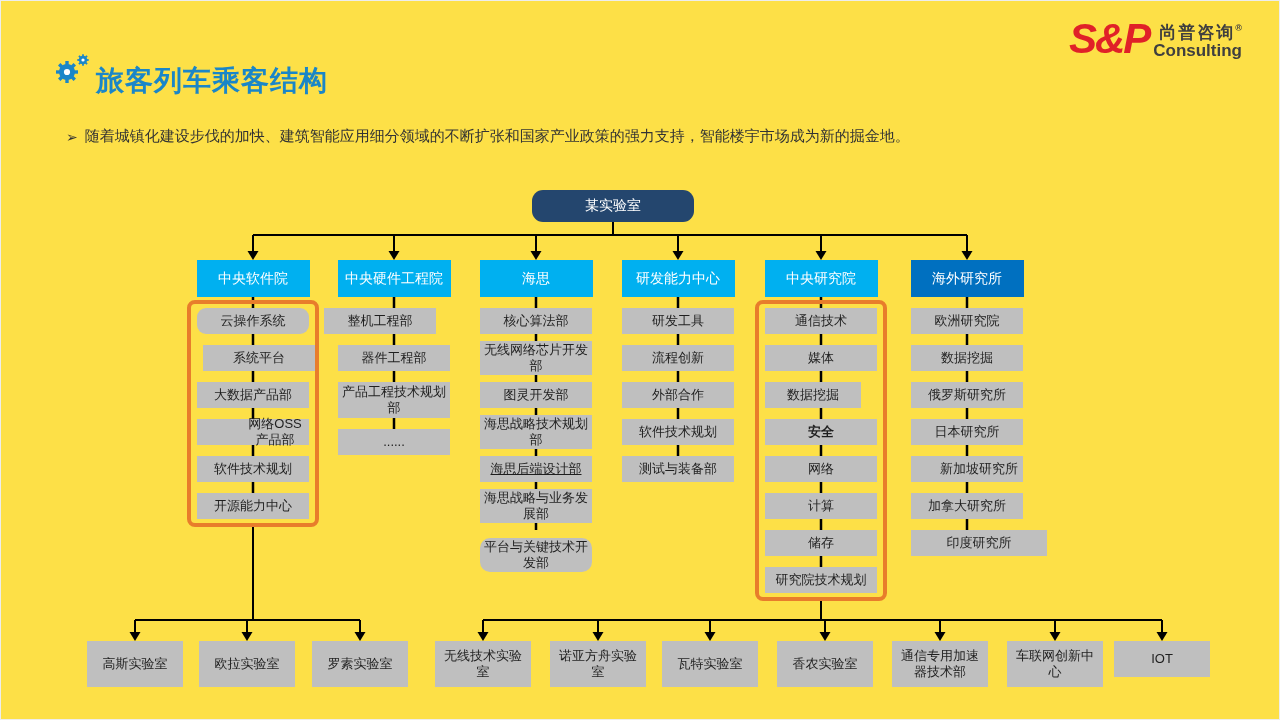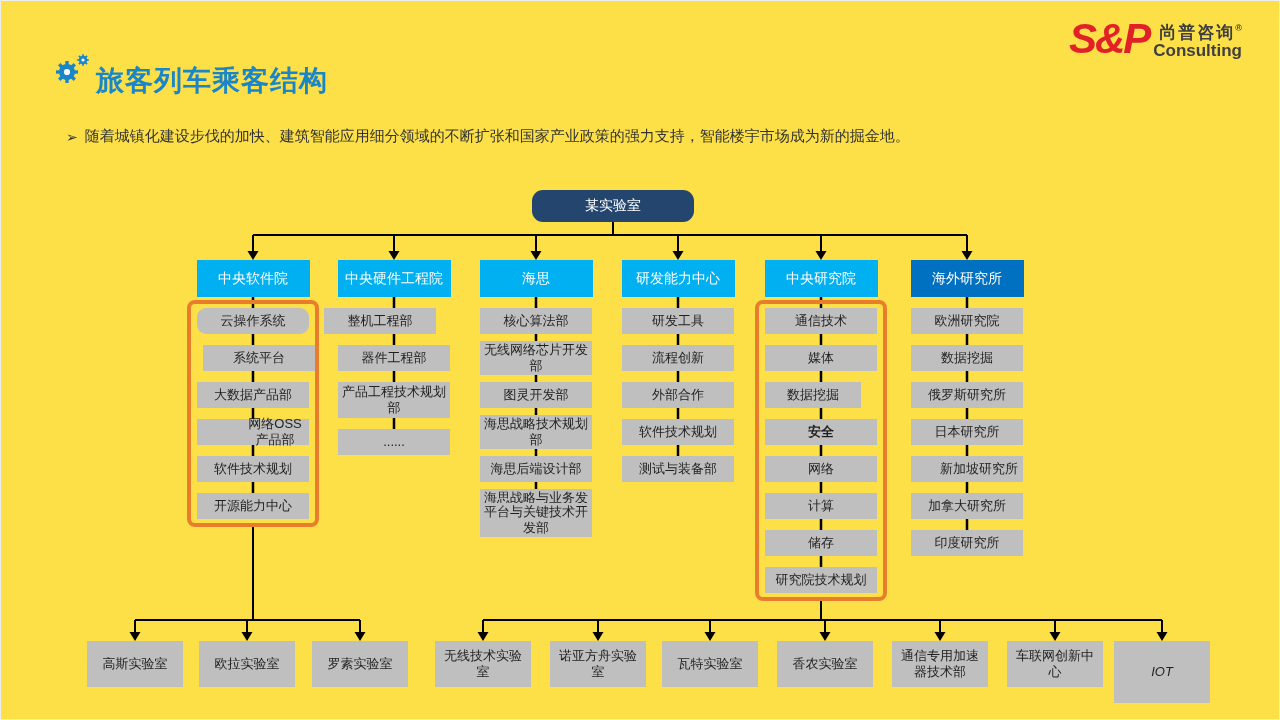--- a/index.html
+++ b/index.html
@@ -168,23 +168,23 @@
       <div class="node hbox" style="left:337.5px;top:260px;width:113px;height:37px;">中央硬件工程院</div>
       <div class="node gbox" style="left:324px;top:308px;width:112px;height:26px;">整机工程部</div>
       <div class="node gbox" style="left:338px;top:345px;width:112px;height:26px;">器件工程部</div>
       <div class="node gbox" style="left:338px;top:382px;width:112px;height:36px;">产品工程技术规划部</div>
       <div class="node gbox" style="left:338px;top:429px;width:112px;height:26px;">......</div>
       <div class="node hbox" style="left:479.5px;top:260px;width:113px;height:37px;">海思</div>
       <div class="node gbox" style="left:480px;top:308px;width:112px;height:26px;">核心算法部</div>
       <div class="node gbox" style="left:480px;top:341px;width:112px;height:34px;">无线网络芯片开发部</div>
       <div class="node gbox" style="left:480px;top:382px;width:112px;height:26px;">图灵开发部</div>
       <div class="node gbox" style="left:480px;top:415px;width:112px;height:34px;">海思战略技术规划部</div>
-      <div class="node gbox" style="left:480px;top:456px;width:112px;height:26px;">海思后端设计部</div>
+      <div class="node gbox" style="left:480px;top:456px;width:112px;height:26px;text-decoration:underline;">海思后端设计部</div>
       <div class="node gbox" style="left:480px;top:489px;width:112px;height:34px;">海思战略与业务发展部</div>
-      <div class="node gbox" style="left:480px;top:503px;width:112px;height:34px;">平台与关键技术开发部</div>
+      <div class="node gbox" style="left:480px;top:538px;width:112px;height:34px;border-radius:10px;">平台与关键技术开发部</div>
       <div class="node hbox" style="left:621.5px;top:260px;width:113px;height:37px;">研发能力中心</div>
       <div class="node gbox" style="left:622px;top:308px;width:112px;height:26px;">研发工具</div>
       <div class="node gbox" style="left:622px;top:345px;width:112px;height:26px;">流程创新</div>
       <div class="node gbox" style="left:622px;top:382px;width:112px;height:26px;">外部合作</div>
       <div class="node gbox" style="left:622px;top:419px;width:112px;height:26px;">软件技术规划</div>
       <div class="node gbox" style="left:622px;top:456px;width:112px;height:26px;">测试与装备部</div>
       <div class="node hbox" style="left:764.5px;top:260px;width:113px;height:37px;">中央研究院</div>
       <div class="node gbox" style="left:765px;top:308px;width:112px;height:26px;">通信技术</div>
       <div class="node gbox" style="left:765px;top:345px;width:112px;height:26px;">媒体</div>
       <div class="node gbox" style="left:765px;top:382px;width:96px;height:26px;">数据挖掘</div>
@@ -194,25 +194,25 @@
       <div class="node gbox" style="left:765px;top:530px;width:112px;height:26px;">储存</div>
       <div class="node gbox" style="left:765px;top:567px;width:112px;height:26px;">研究院技术规划</div>
       <div class="hl" style="left:755px;top:300px;width:132px;height:301px;"></div>
       <div class="node hbox dark" style="left:910.5px;top:260px;width:113px;height:37px;">海外研究所</div>
       <div class="node gbox" style="left:911px;top:308px;width:112px;height:26px;">欧洲研究院</div>
       <div class="node gbox" style="left:911px;top:345px;width:112px;height:26px;">数据挖掘</div>
       <div class="node gbox" style="left:911px;top:382px;width:112px;height:26px;">俄罗斯研究所</div>
       <div class="node gbox" style="left:911px;top:419px;width:112px;height:26px;">日本研究所</div>
       <div class="node gbox" style="left:911px;top:456px;width:112px;height:26px;padding-left:27px;">新加坡研究所</div>
       <div class="node gbox" style="left:911px;top:493px;width:112px;height:26px;">加拿大研究所</div>
-      <div class="node gbox" style="left:911px;top:530px;width:112px;height:26px;">印度研究所</div>
+      <div class="node gbox" style="left:911px;top:530px;width:136px;height:26px;">印度研究所</div>
       <div class="node gbox" style="left:87px;top:641px;width:96px;height:46px;">高斯实验室</div>
       <div class="node gbox" style="left:199px;top:641px;width:96px;height:46px;">欧拉实验室</div>
       <div class="node gbox" style="left:312px;top:641px;width:96px;height:46px;">罗素实验室</div>
       <div class="node gbox" style="left:435px;top:641px;width:96px;height:46px;">无线技术实验室</div>
       <div class="node gbox" style="left:550px;top:641px;width:96px;height:46px;">诺亚方舟实验室</div>
       <div class="node gbox" style="left:662px;top:641px;width:96px;height:46px;">瓦特实验室</div>
       <div class="node gbox" style="left:777px;top:641px;width:96px;height:46px;">香农实验室</div>
       <div class="node gbox" style="left:892px;top:641px;width:96px;height:46px;">通信专用加速器技术部</div>
       <div class="node gbox" style="left:1007px;top:641px;width:96px;height:46px;">车联网创新中心</div>
-      <div class="node gbox" style="left:1114px;top:641px;width:96px;height:62px;font-style:italic;">IOT</div>
+      <div class="node gbox" style="left:1114px;top:641px;width:96px;height:36px;">IOT</div>
     </div>
 </div>
 
 </body></html>

